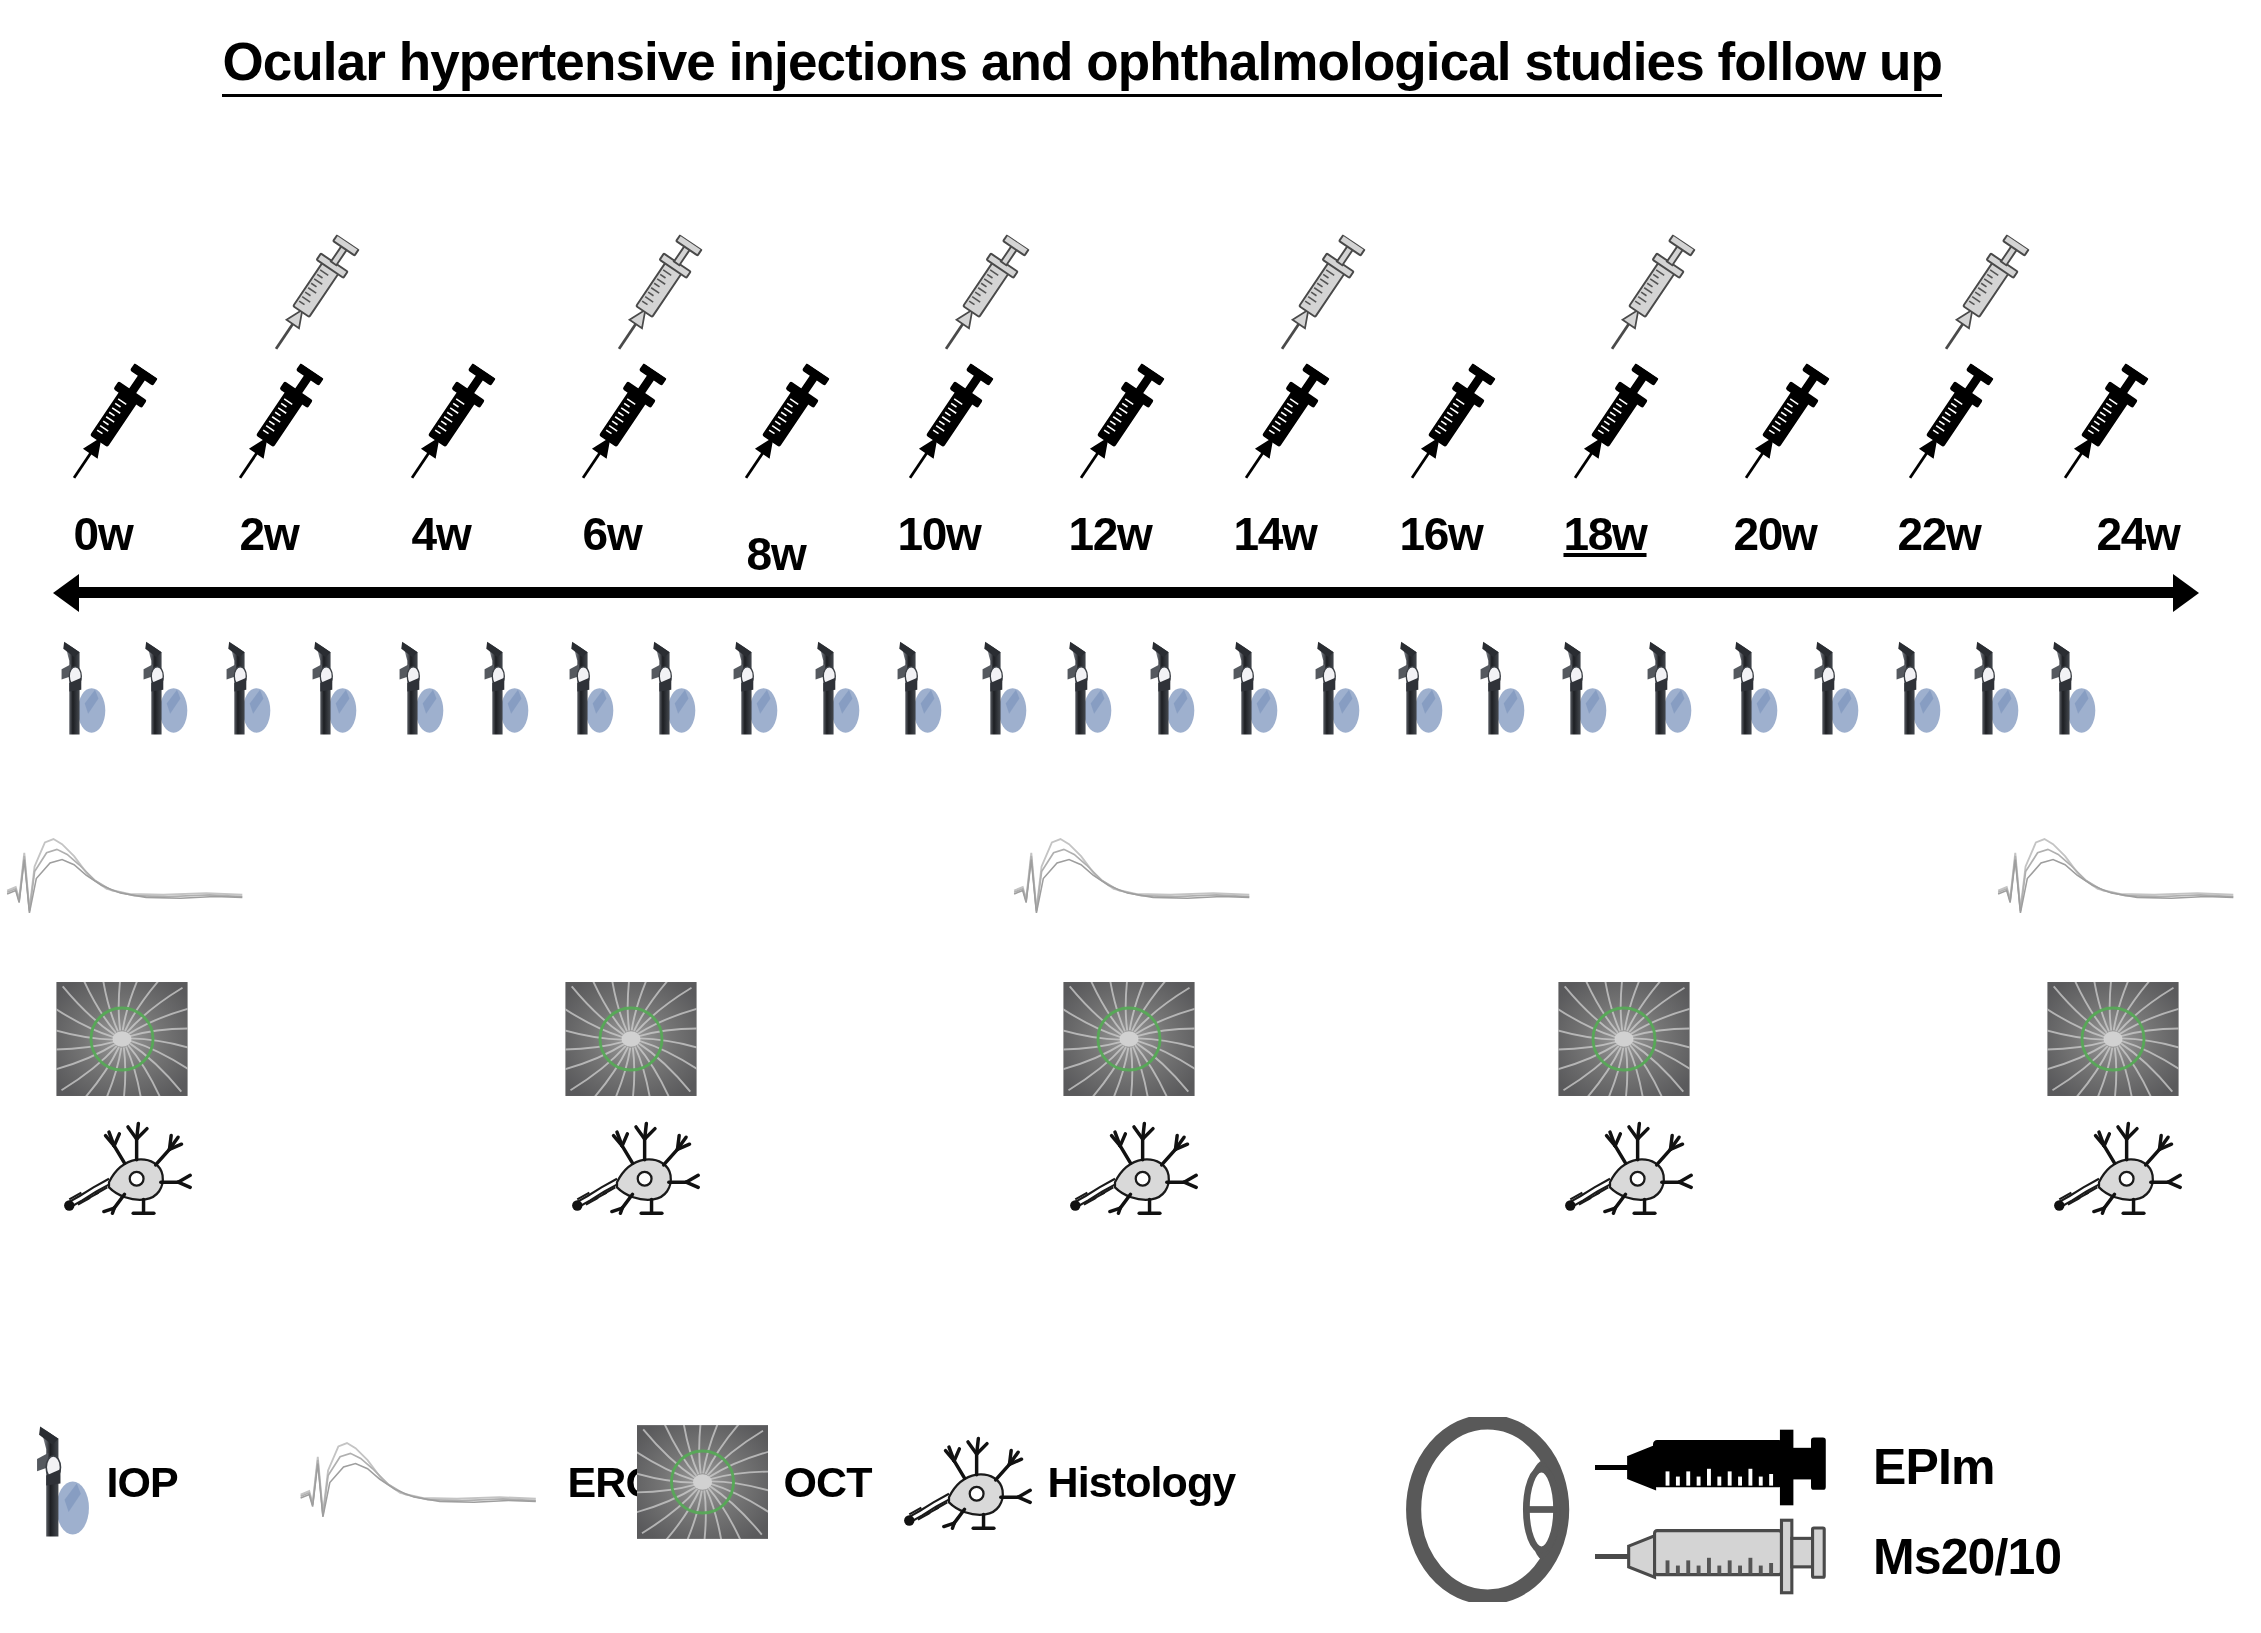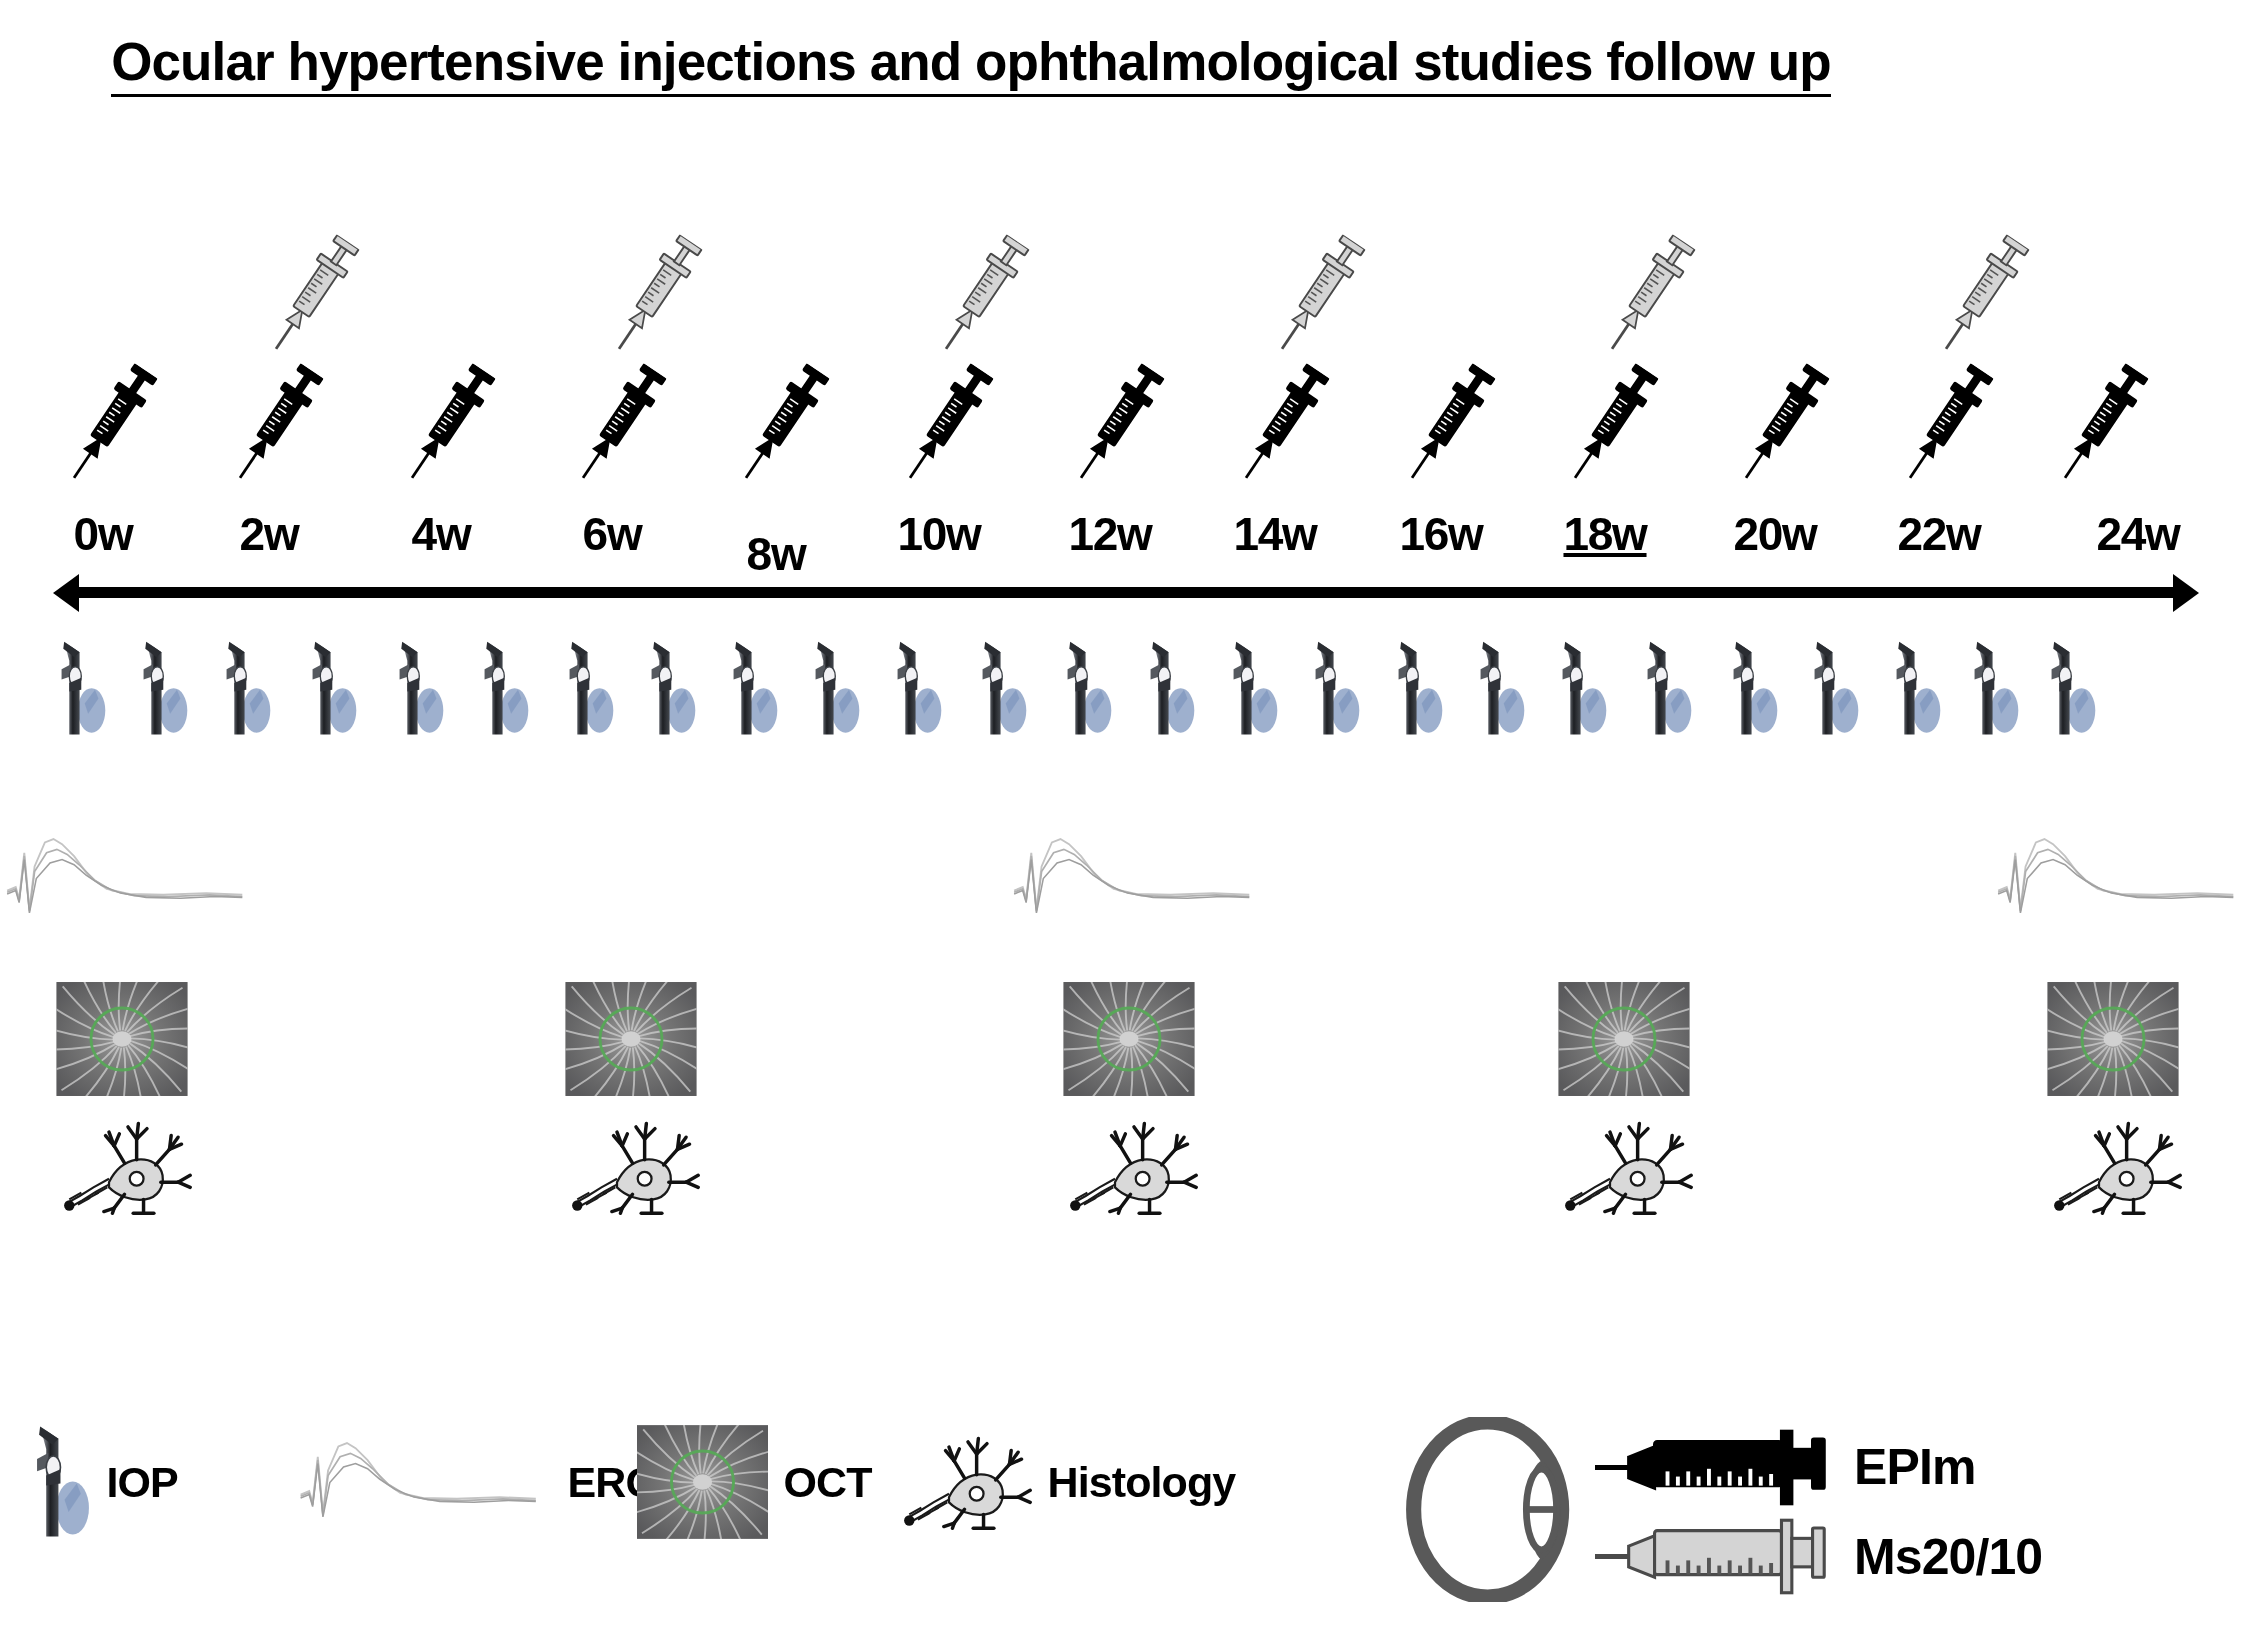--- a/index.html
+++ b/index.html
@@ -17,21 +17,21 @@
     background: #ffffff;
     overflow: hidden;
   }
 
   
   #title {
     position: absolute;
     top: 31px;
     left: 0;
     width: 1942px;
-    text-align: center;
+    text-align: right;
     font-size: 53px;
     font-weight: bold;
     letter-spacing: -0.9px;
     color: #000000;
     white-space: nowrap;
   }
   #title span {
     border-bottom: 3.4px solid #000;
     padding-bottom: 2.6px;
   }
@@ -176,20 +176,21 @@
     width: 259px;
     height: 79px;
   }
   .legend-syringe svg { width: 100%; height: 100%; display: block; }
   .legend-syringe-label {
     font-size: 50px;
     font-weight: bold;
     letter-spacing: -0.9px;
     color: #000;
     white-space: nowrap;
+    margin-left: 19px;
   }
 </style>
 </head>
 <body>
 
 <div id="figure">
 
   <div id="title"><span>Ocular hypertensive injections and ophthalmological studies follow up</span></div>
 
   <div id="axis-wrap">

